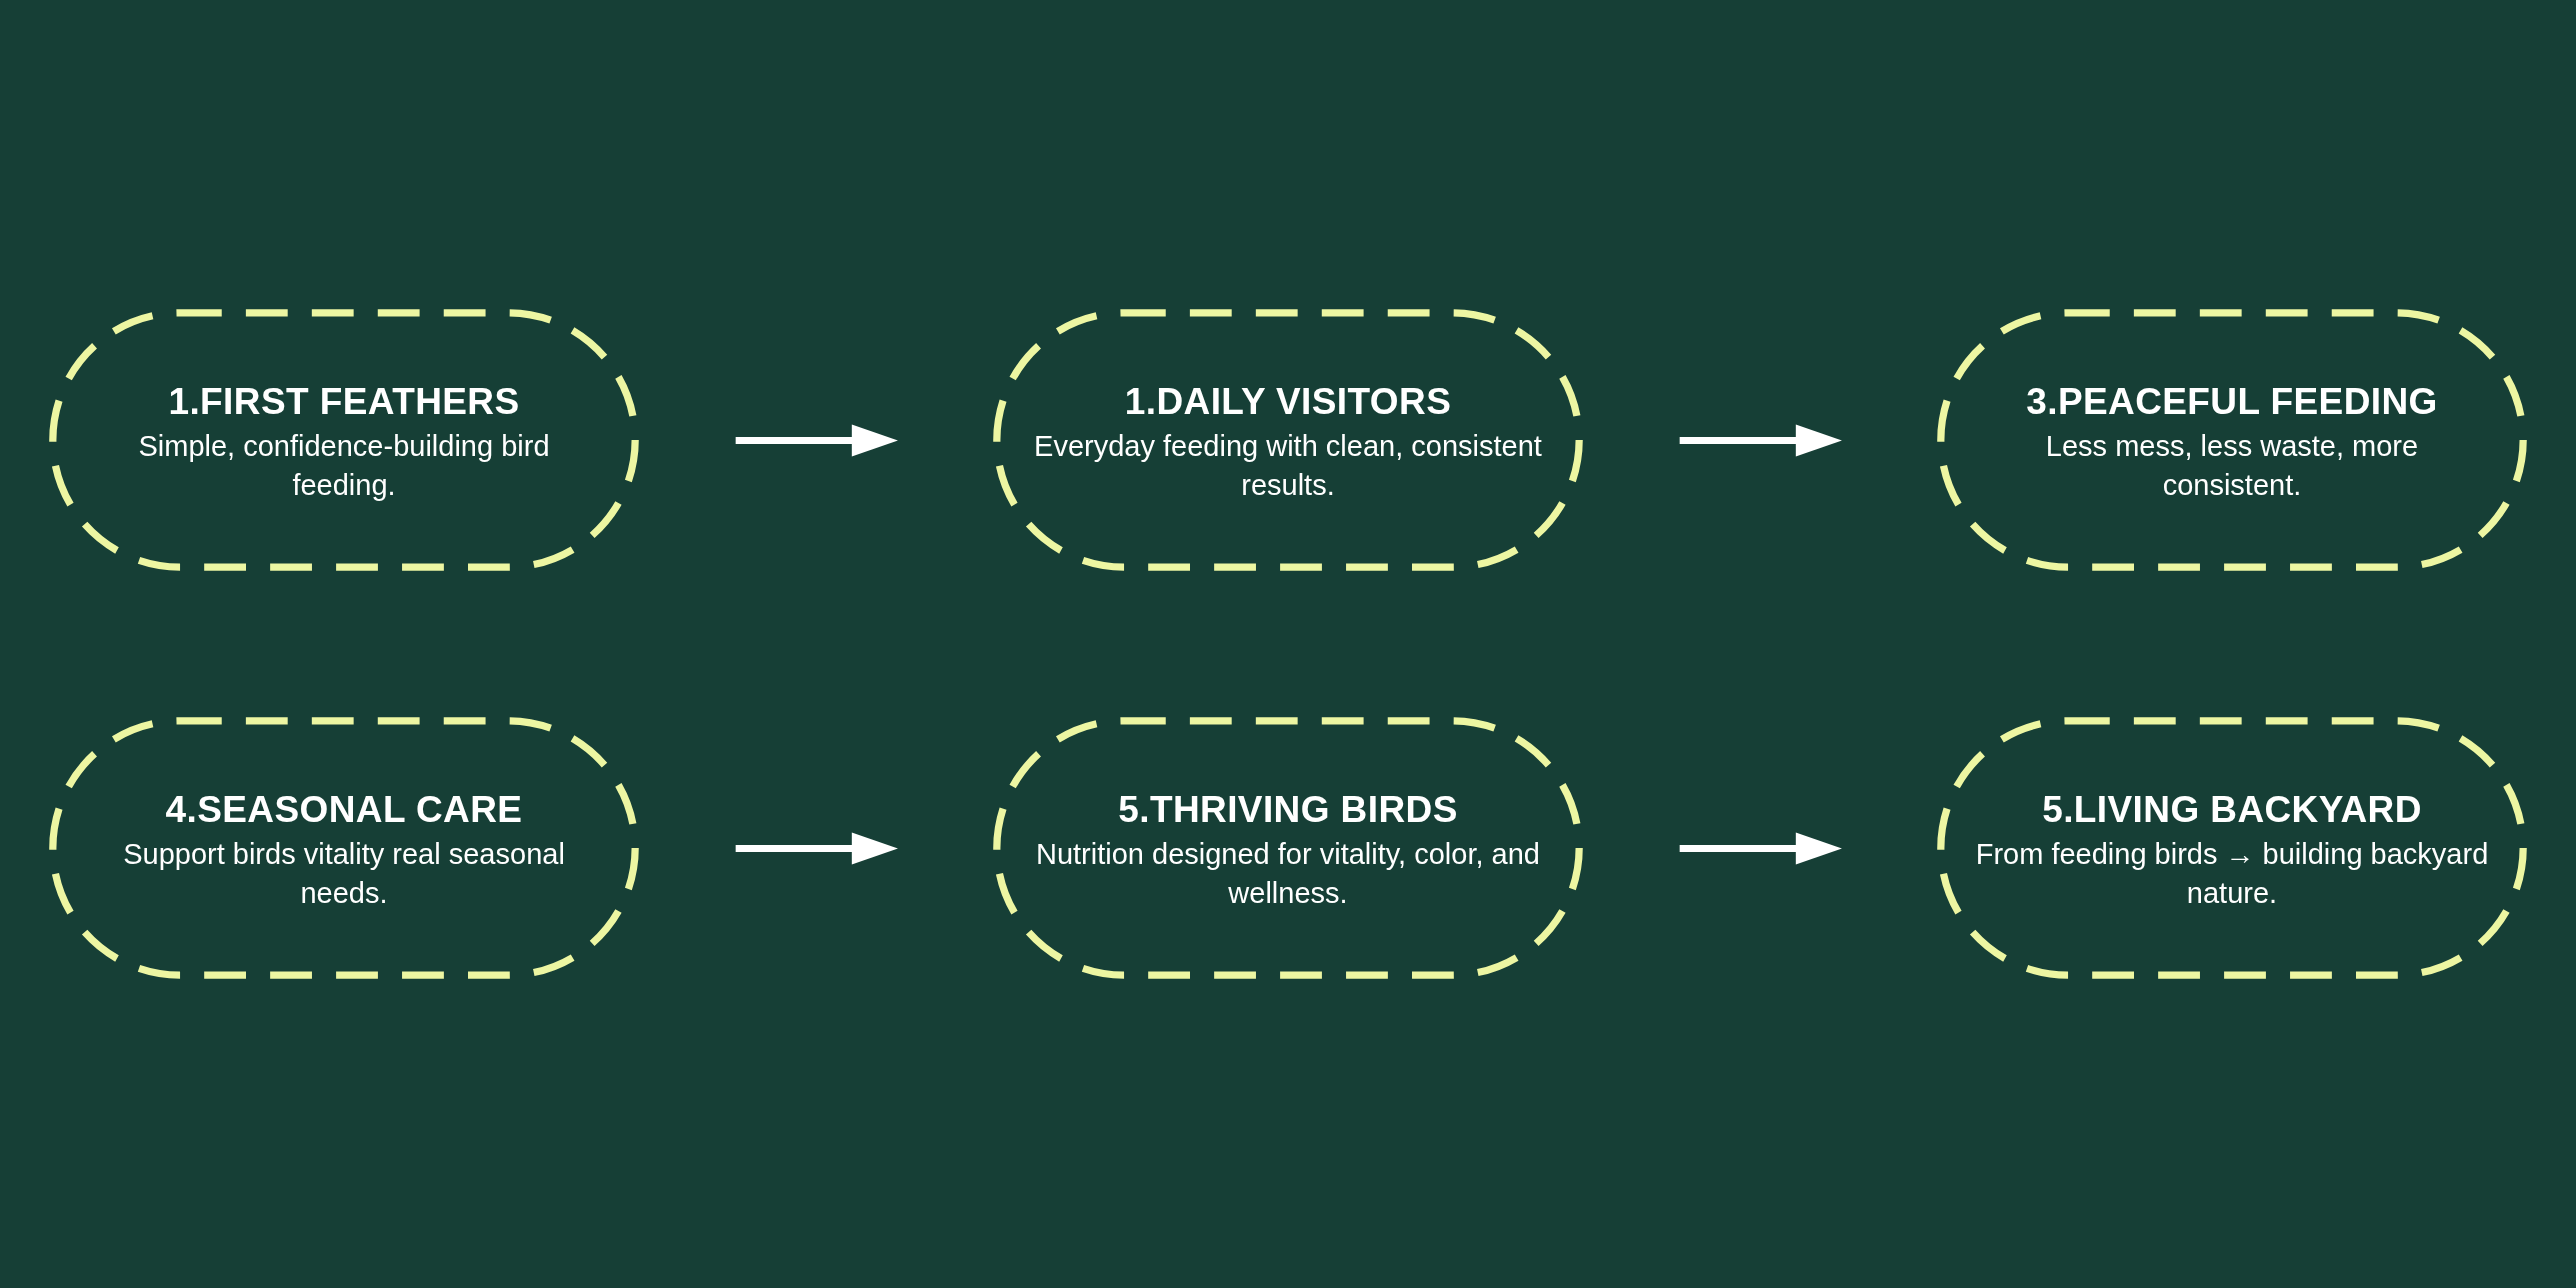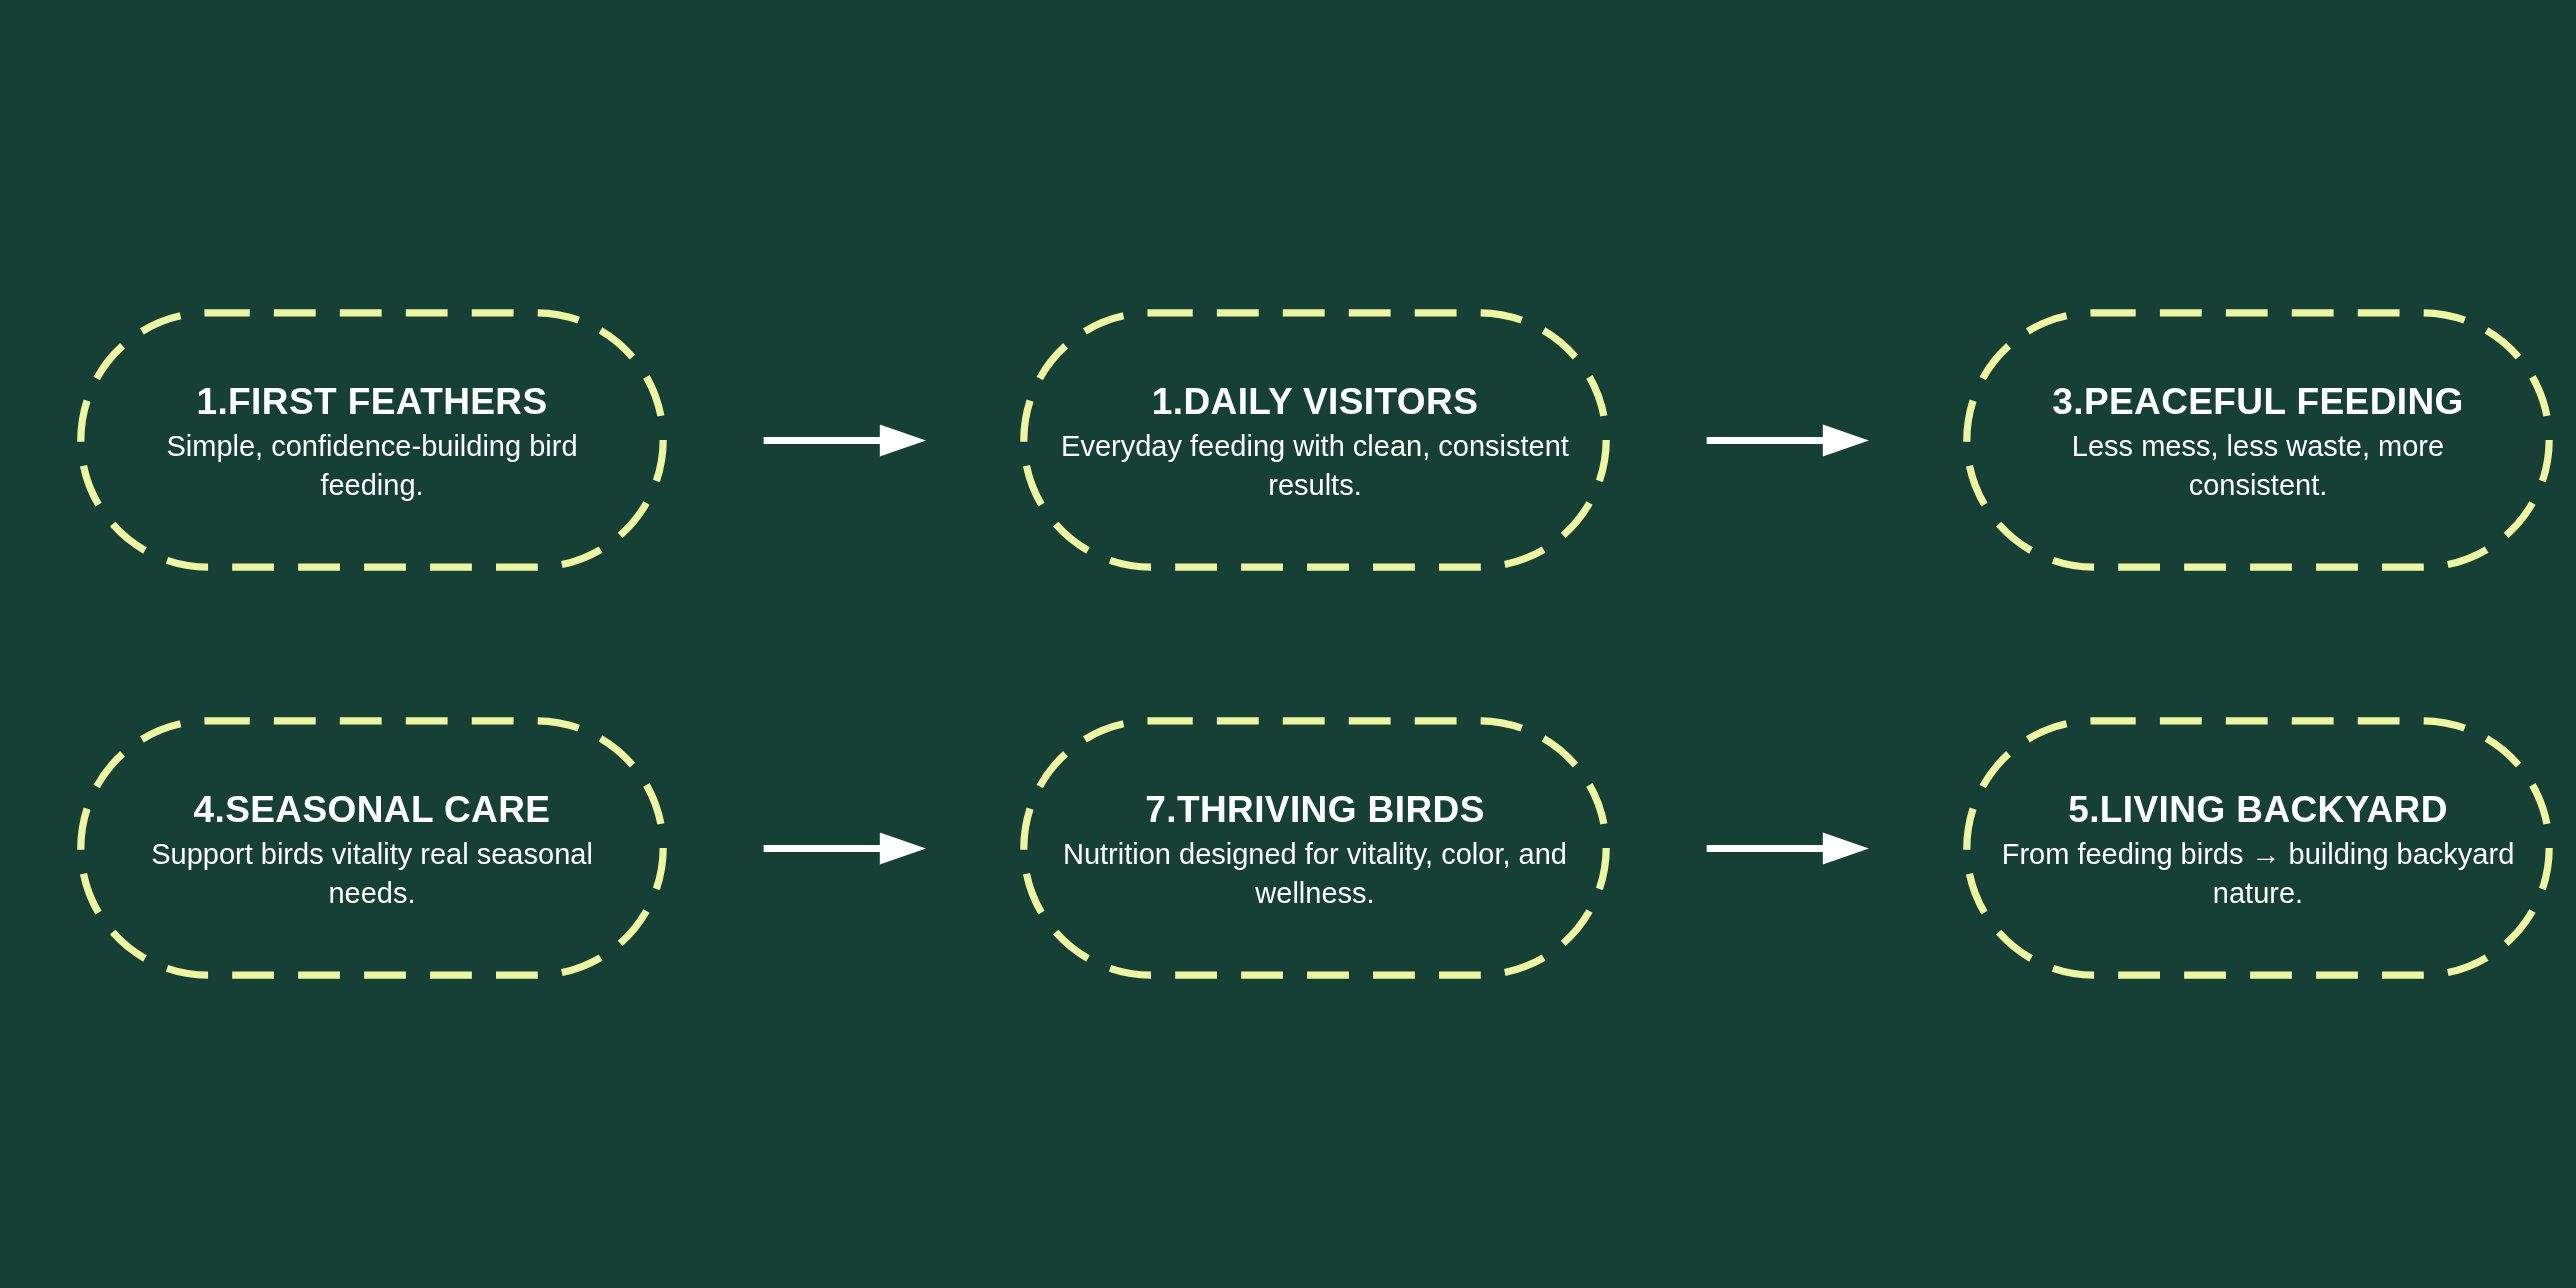--- a/index.html
+++ b/index.html
@@ -16,21 +16,21 @@
     overflow: hidden;
   }
   .row {
     position: absolute;
     left: 0;
     width: 2576px;
     height: 264px;
     display: flex;
     align-items: center;
     justify-content: space-between;
-    padding: 0 76px;
+    padding: 0 48px;
     box-sizing: border-box;
   }
   .row-1 { top: 308px; }
   .row-2 { top: 716px; }
 
   .node {
     position: relative;
     flex: 0 0 auto;
     width: 592px;
     height: 264px;
@@ -145,21 +145,21 @@
         <line x1="2" y1="22" x2="152" y2="22" stroke-width="9" stroke="#FFFFFF"></line>
         <polygon points="148,2 206,22 148,42" fill="#FFFFFF"></polygon>
       </svg>
     </div>
 
     <div class="node">
       <svg class="node-border" viewBox="0 0 736 328" preserveAspectRatio="none">
         <rect x="6" y="6" width="724" height="316" rx="158" ry="158" fill="none" stroke-width="9" stroke-dasharray="52 30" stroke="#EDF6A2"></rect>
       </svg>
       <div class="node-text">
-        <div class="node-title">7.THRIVING BIRDS</div>
+        <div class="node-title">5.THRIVING BIRDS</div>
         <div class="node-desc">Nutrition designed for vitality, color, and wellness.</div>
       </div>
     </div>
 
     <div class="arrow">
       <svg viewBox="0 0 206 44">
         <line x1="2" y1="22" x2="152" y2="22" stroke-width="9" stroke="#FFFFFF"></line>
         <polygon points="148,2 206,22 148,42" fill="#FFFFFF"></polygon>
       </svg>
     </div>

